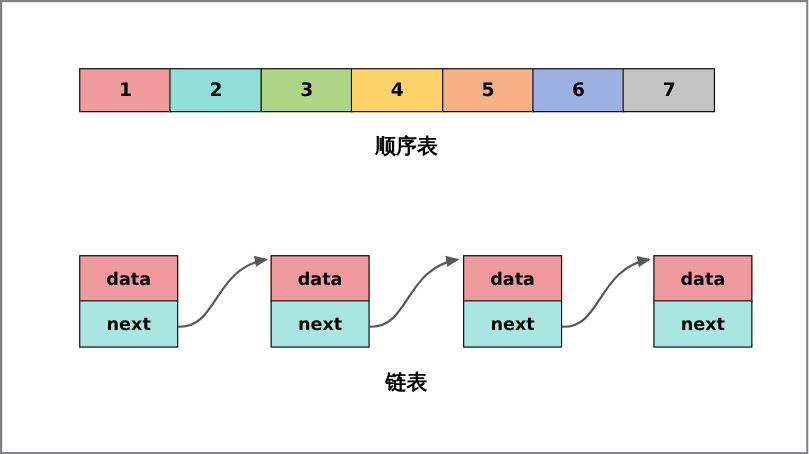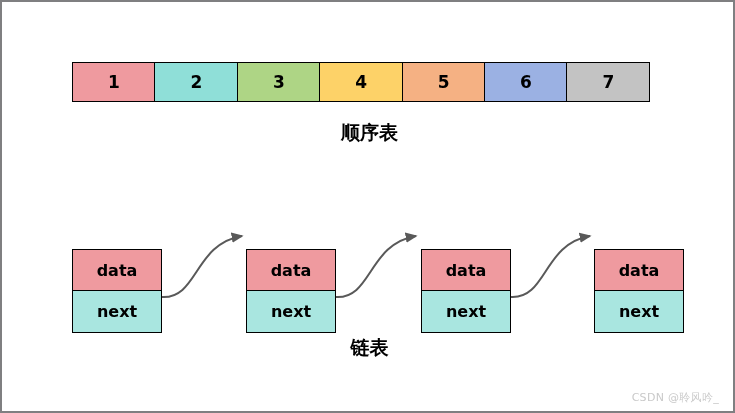--- a/index.html
+++ b/index.html
@@ -64,21 +64,20 @@
     top: 230px;
     width: 735px;
     height: 88px;
   }
   .ll-node {
     position: absolute;
     top: 0;
     width: 97px;
     height: 86px;
     box-sizing: border-box;
-    margin-top: 17px;
   }
   .ll-cell {
     width: 90px;
     height: 43px;
     box-sizing: border-box;
     border: 1.6px solid #000000;
     display: flex;
     align-items: center;
     justify-content: center;
     font-size: 16px;
@@ -197,15 +196,14 @@
     </defs>
     <g class="arrow-group" fill="none" stroke-width="2" marker-end="url(#arrowhead)">
       <path d="M160,295 C196,297 192,242 240,234" style="stroke: rgb(89, 89, 89);"></path>
       <path d="M334,295 C370,297 366,242 414,234" style="stroke: rgb(89, 89, 89);"></path>
       <path d="M509,295 C545,297 541,242 588,234" style="stroke: rgb(89, 89, 89);"></path>
     </g>
   </svg>
 
   <div id="ll-label">链表</div>
 
-  <div id="watermark">CSDN @聆风吟_</div>
 
 </div>
 
 </body></html>

